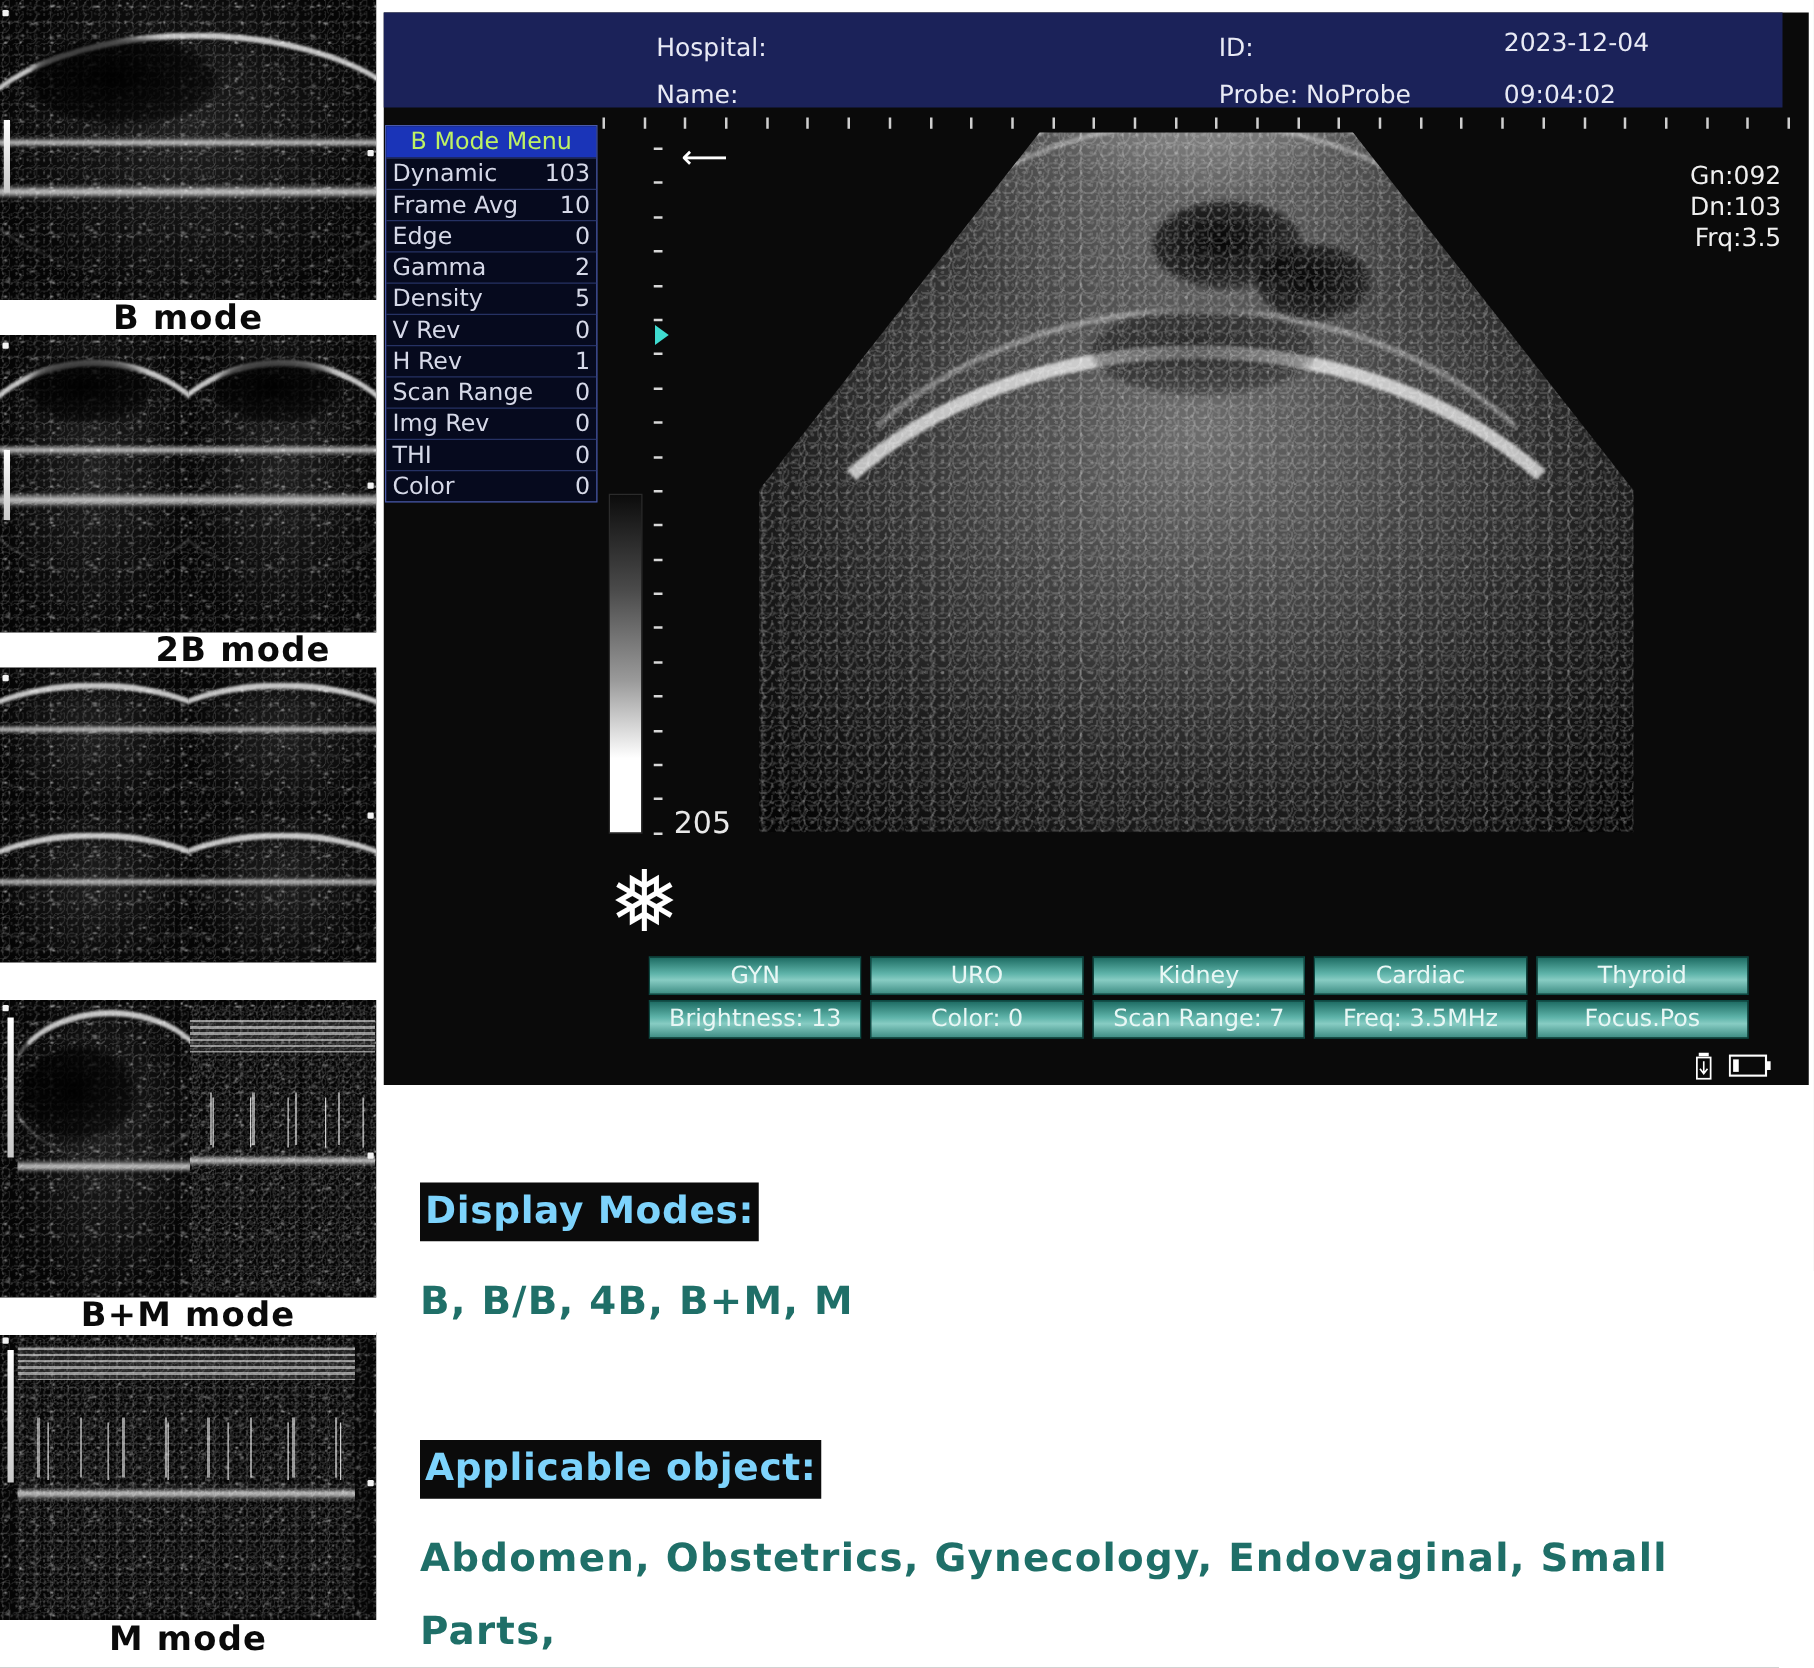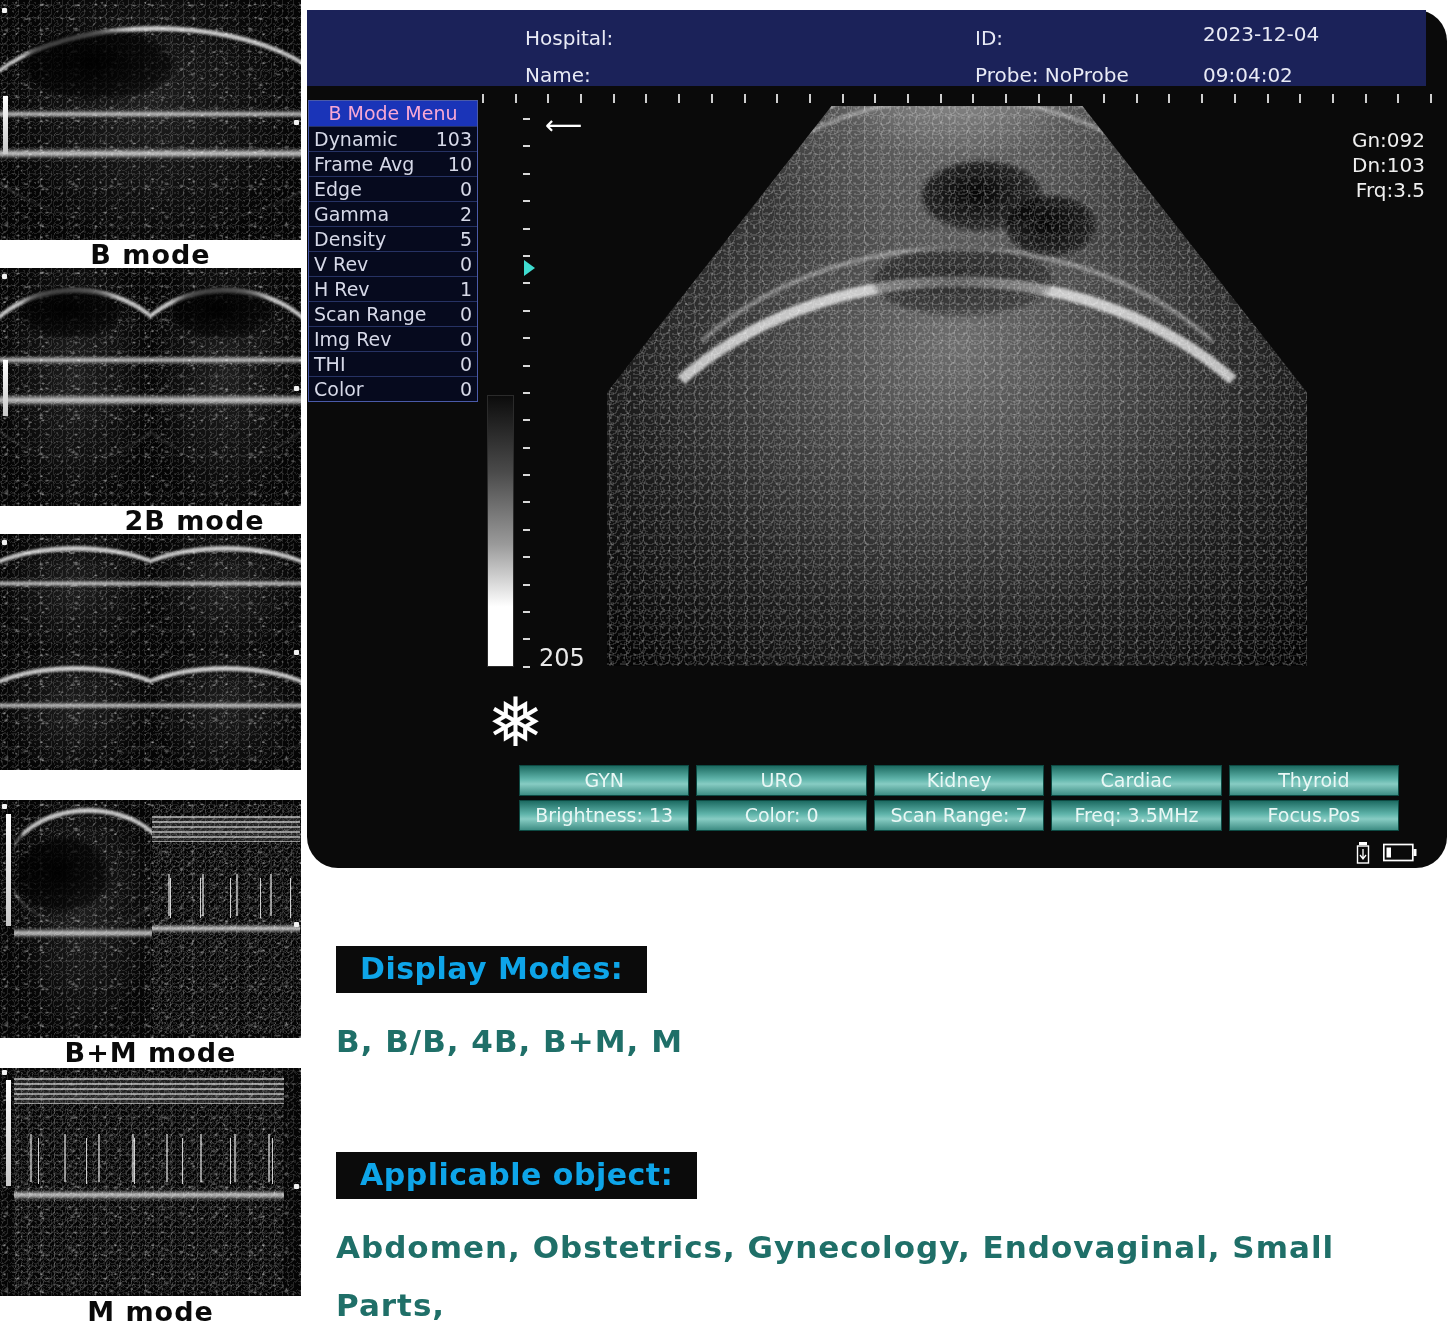--- a/index.html
+++ b/index.html
@@ -80,40 +80,39 @@
         transparent 18px 34px);
   }
   .mvline { position:absolute; width:1px; background:rgba(255,255,255,.8); }
   .sidetick { position:absolute; width:5px; height:5px; background:#f2f2f2; border-radius:1px; }
   .leftbar { position:absolute; width:5px; background:linear-gradient(to bottom,#fff,#c8c8c8); }
 
   
   #device {
     position:absolute; left:307px; top:10px; width:1140px; height:858px;
     background:#0a0a0a;
-    border-radius:31px;
   }
   .dev-header {
     position:absolute; left:0; top:0; width:1119px; height:76px;
     background:#1b2259;
   }
   .hdr-cell { position:absolute; color:#e8eaf5; font-size:20px; white-space:nowrap;
     font-family:"DejaVu Sans", sans-serif; }
 
   .ruler-top { position:absolute; left:175px; top:84px; width:950px; height:10px; display:flex;
     justify-content:space-between; }
   .ruler-top i { display:block; width:2px; height:9px; background:#cfcfcf; }
 
   
   #bmenu {
     position:absolute; left:1px; top:90px; width:170px;
     border:1px solid #4a5aa8; background:#060a1e;
   }
   #bmenu .bm-title {
-    background:#1a34b8; color:#f9a8d4; text-align:center; font-size:19px; padding:1px 0 2px;
+    background:#1a34b8; color:#bef264; text-align:center; font-size:19px; padding:1px 0 2px;
     font-family:"DejaVu Sans", sans-serif;
   }
   #bmenu .bm-row {
     display:flex; justify-content:space-between; align-items:center;
     color:#d6d9e8; font-size:19px; padding:0 5px; height:25px;
     border-top:1px solid #263264;
     font-family:"DejaVu Sans", sans-serif;
   }
   #bmenu .bm-row:first-of-type { border-top:none; }
 
@@ -186,22 +185,22 @@
     border:1px solid #0d4a43;
     font-family:"DejaVu Sans", sans-serif;
   }
 
   
   .status-icons { position:absolute; right:30px; top:832px; display:flex; align-items:center; gap:12px; }
 
   
   .info-panel { position:absolute; left:336px; top:946px; width:1100px; }
   .info-head {
-    display:inline-block; background:#0b0b0b; color:#0ea5e9; font-size:30px; font-weight:bold;
-    padding:5px 24px 7px; letter-spacing:.5px; font-family:"DejaVu Sans", sans-serif;
+    display:inline-block; background:#0b0b0b; color:#7dd3fc; font-size:30px; font-weight:bold;
+    padding:5px 4px 7px; letter-spacing:.5px; font-family:"DejaVu Sans", sans-serif;
   }
   .info-body {
     color:#1f6f68; font-size:31px; font-weight:bold; letter-spacing:1px;
     margin-top:19px; line-height:58px; font-family:"DejaVu Sans", sans-serif;
   }
 </style>
 </head>
 <body>
 
 <div id="page">

